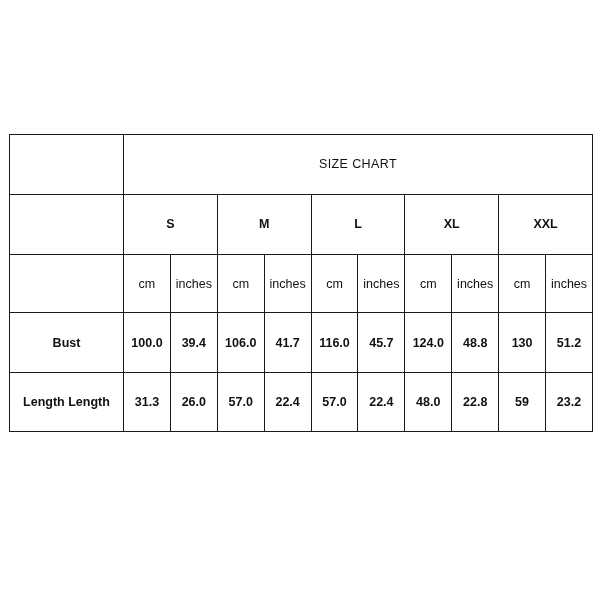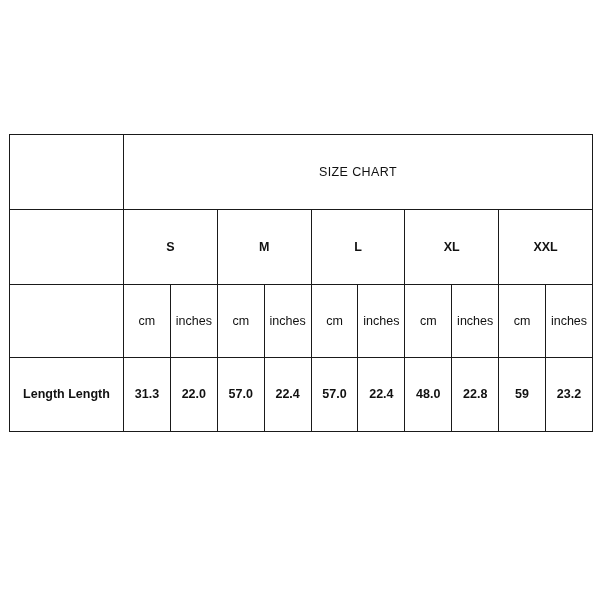--- a/index.html
+++ b/index.html
@@ -137,27 +137,40 @@
           <td class="unit-head">cm</td>
           <td class="unit-head">inches</td>
           <td class="unit-head">cm</td>
           <td class="unit-head">inches</td>
           <td class="unit-head">cm</td>
           <td class="unit-head">inches</td>
           <td class="unit-head">cm</td>
           <td class="unit-head">inches</td>
         </tr>
 
+        <tr class="row-data">
+          <td class="label-cell">Bust</td>
+          <td class="value-cell">100.0</td>
+          <td class="value-cell">39.4</td>
+          <td class="value-cell">106.0</td>
+          <td class="value-cell">41.7</td>
+          <td class="value-cell">116.0</td>
+          <td class="value-cell">45.7</td>
+          <td class="value-cell">124.0</td>
+          <td class="value-cell">48.8</td>
+          <td class="value-cell">130</td>
+          <td class="value-cell">51.2</td>
+        </tr>
 
 
 
         <tr class="row-data">
           <td class="label-cell">Length Length</td>
           <td class="value-cell">31.3</td>
-          <td class="value-cell">22.0</td>
+          <td class="value-cell">26.0</td>
           <td class="value-cell">57.0</td>
           <td class="value-cell">22.4</td>
           <td class="value-cell">57.0</td>
           <td class="value-cell">22.4</td>
           <td class="value-cell">48.0</td>
           <td class="value-cell">22.8</td>
           <td class="value-cell">59</td>
           <td class="value-cell">23.2</td>
         </tr>
       </tbody>

